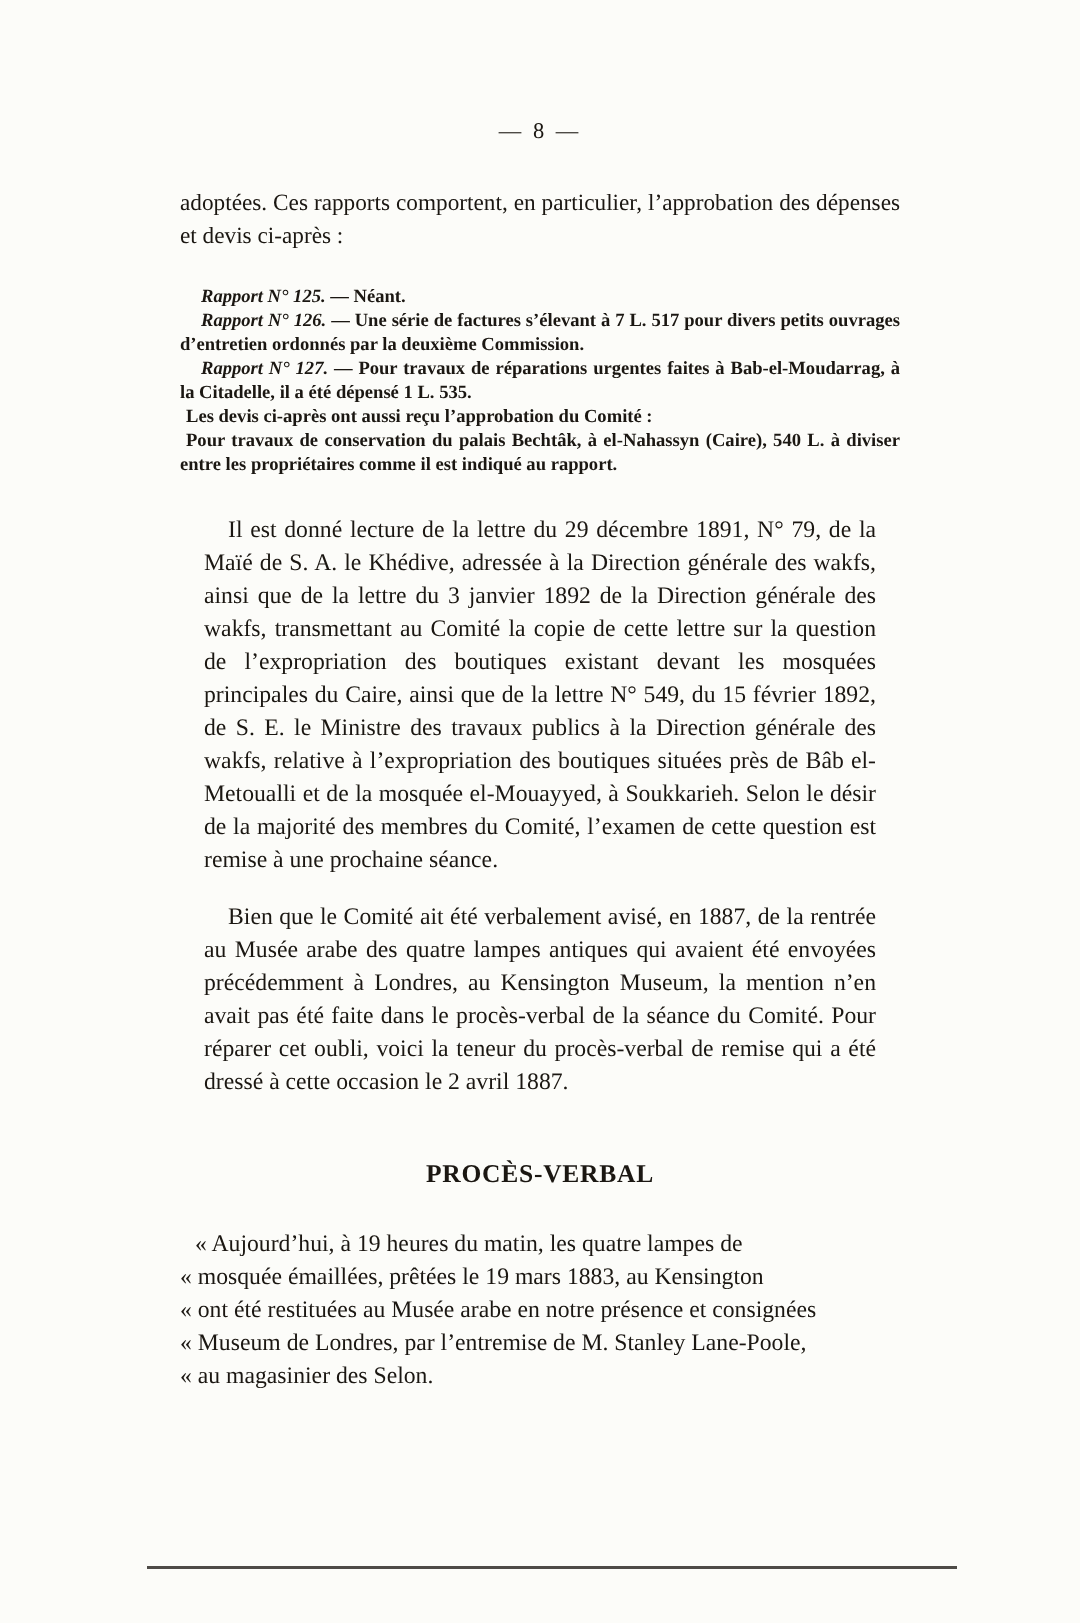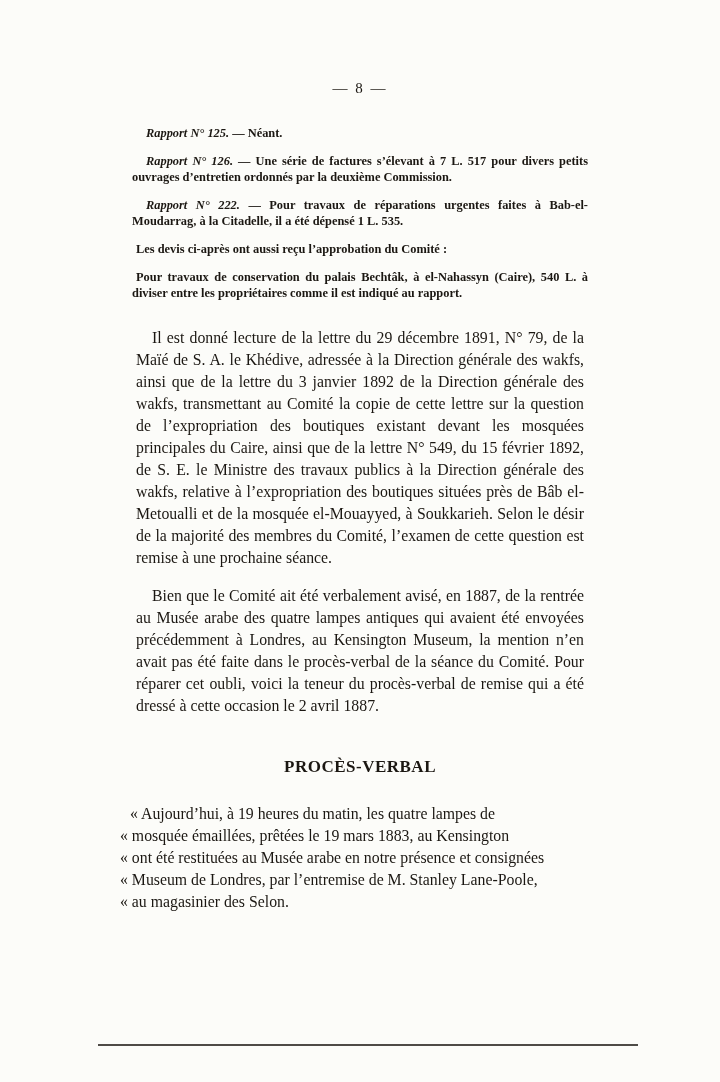--- a/index.html
+++ b/index.html
@@ -30,21 +30,21 @@
     font-size: 15.5px;
     line-height: 22px;
     text-align: justify;
   }
   .notes {
     font-size: 12.4px;
     line-height: 16px;
     text-align: justify;
     font-weight: 600;
   }
-  .note { margin: 12px; text-indent: 14px; font-family: Liberation Serif, serif; }
+  .note { margin: 0; text-indent: 14px; font-family: Liberation Serif, serif; }
   .note.flush { text-indent: 4px; }
   .note .rlabel { font-style: italic; font-weight: 600; }
   .body-para {
     margin: 16px;
     font-size: 15.8px;
     line-height: 22px;
     text-align: justify;
     text-indent: 16px;
   }
   .body-para.first { margin-top: 26px; }
@@ -73,25 +73,26 @@
     opacity: 0.85;
   }
 </style>
 </head>
 <body>
 
 <div class="sheet">
 
   <div class="page-number">— 8 —</div>
 
+  <p class="intro">adoptées. Ces rapports comportent, en particulier, l’approbation des dépenses et devis ci-après :</p>
 
   <div class="notes">
     <p class="note"><span class="rlabel">Rapport N° 125.</span><span> — Néant.</span></p>
     <p class="note"><span class="rlabel">Rapport N° 126.</span><span> — Une série de factures s’élevant à 7 L. 517 pour divers petits ouvrages d’entretien ordonnés par la deuxième Commission.</span></p>
-    <p class="note"><span class="rlabel">Rapport N° 222.</span><span> — Pour travaux de réparations urgentes faites à Bab-el-Moudarrag, à la Citadelle, il a été dépensé 1 L. 535.</span></p>
+    <p class="note"><span class="rlabel">Rapport N° 127.</span><span> — Pour travaux de réparations urgentes faites à Bab-el-Moudarrag, à la Citadelle, il a été dépensé 1 L. 535.</span></p>
     <p class="note flush"><span>Les devis ci-après ont aussi reçu l’approbation du Comité :</span></p>
     <p class="note flush"><span>Pour travaux de conservation du palais Bechtâk, à el-Nahassyn (Caire), 540 L. à diviser entre les propriétaires comme il est indiqué au rapport.</span></p>
   </div>
 
   <p class="body-para first">Il est donné lecture de la lettre du 29 décembre 1891, N° 79, de la Maïé de S. A. le Khédive, adressée à la Direction générale des wakfs, ainsi que de la lettre du 3 janvier 1892 de la Direction générale des wakfs, transmettant au Comité la copie de cette lettre sur la question de l’expropriation des boutiques existant devant les mosquées principales du Caire, ainsi que de la lettre N° 549, du 15 février 1892, de S. E. le Ministre des travaux publics à la Direction générale des wakfs, relative à l’expropriation des boutiques situées près de Bâb el-Metoualli et de la mosquée el-Mouayyed, à Soukkarieh. Selon le désir de la majorité des membres du Comité, l’examen de cette question est remise à une prochaine séance.</p>
   <p class="body-para">Bien que le Comité ait été verbalement avisé, en 1887, de la rentrée au Musée arabe des quatre lampes antiques qui avaient été envoyées précédemment à Londres, au Kensington Museum, la mention n’en avait pas été faite dans le procès-verbal de la séance du Comité. Pour réparer cet oubli, voici la teneur du procès-verbal de remise qui a été dressé à cette occasion le 2 avril 1887.</p>
 
   <div class="section-heading">PROCÈS-VERBAL</div>
 
   <div class="quote">

